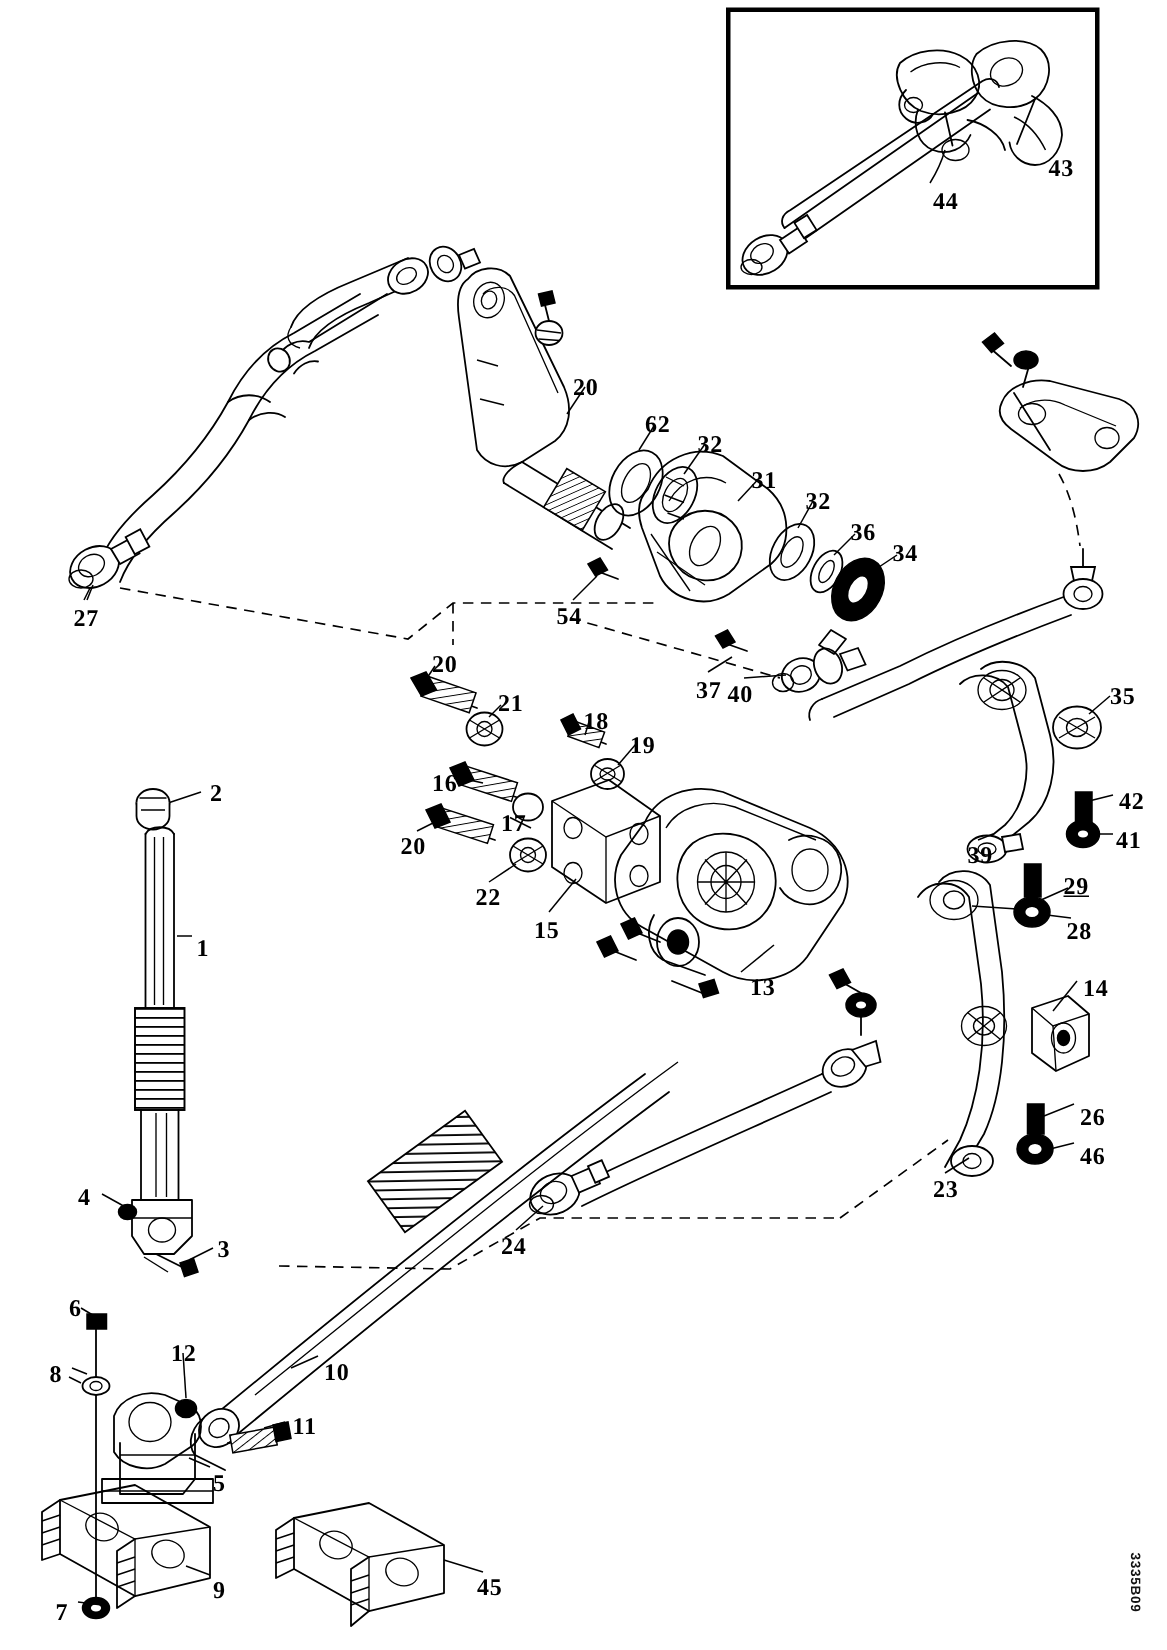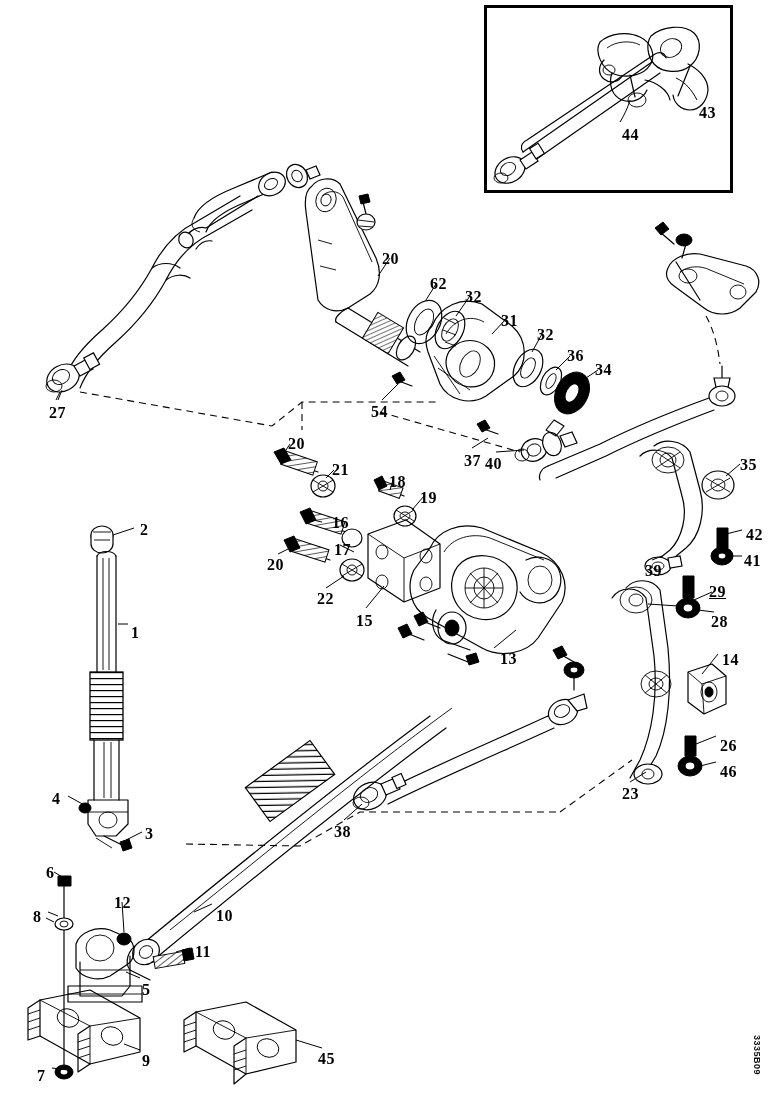--- a/index.html
+++ b/index.html
@@ -521,30 +521,30 @@
       <div class="callout" style="left: 46px; top: 865px;">6</div>
       <div class="callout" style="left: 37px; top: 1068px;">7</div>
       <div class="callout" style="left: 33px; top: 909px;">8</div>
       <div class="callout" style="left: 142px; top: 1053px;">9</div>
       <div class="callout" style="left: 216px; top: 908px;">10</div>
       <div class="callout" style="left: 195px; top: 944px;">11</div>
       <div class="callout" style="left: 114px; top: 895px;">12</div>
       <div class="callout" style="left: 500px; top: 651px;">13</div>
       <div class="callout" style="left: 722px; top: 652px;">14</div>
       <div class="callout" style="left: 356px; top: 613px;">15</div>
-      <div class="callout" style="left: 288px; top: 515px; margin-left: 44px;">16</div>
+      <div class="callout" style="left: 288px; top: 515px;">16</div>
       <div class="callout" style="left: 334px; top: 542px;">17</div>
       <div class="callout" style="left: 389px; top: 474px;">18</div>
       <div class="callout" style="left: 420px; top: 490px;">19</div>
       <div class="callout" style="left: 288px; top: 436px;">20</div>
       <div class="callout" style="left: 267px; top: 557px;">20</div>
       <div class="callout" style="left: 332px; top: 462px;">21</div>
       <div class="callout" style="left: 317px; top: 591px;">22</div>
       <div class="callout" style="left: 622px; top: 786px;">23</div>
-      <div class="callout" style="left: 334px; top: 824px;">38</div>
+      <div class="callout" style="left: 334px; top: 824px;">24</div>
       <div class="callout" style="left: 720px; top: 764px;">46</div>
       <div class="callout" style="left: 720px; top: 738px;">26</div>
       <div class="callout" style="left: 49px; top: 405px;">27</div>
       <div class="callout" style="left: 711px; top: 614px;">28</div>
       <div class="callout" style="left: 709px; top: 584px; text-decoration: underline;">29</div>
       <div class="callout" style="left: 382px; top: 251px;">20</div>
       <div class="callout" style="left: 501px; top: 313px;">31</div>
       <div class="callout" style="left: 465px; top: 289px;">32</div>
       <div class="callout" style="left: 537px; top: 327px;">32</div>
       <div class="callout" style="left: 430px; top: 276px;">62</div>

